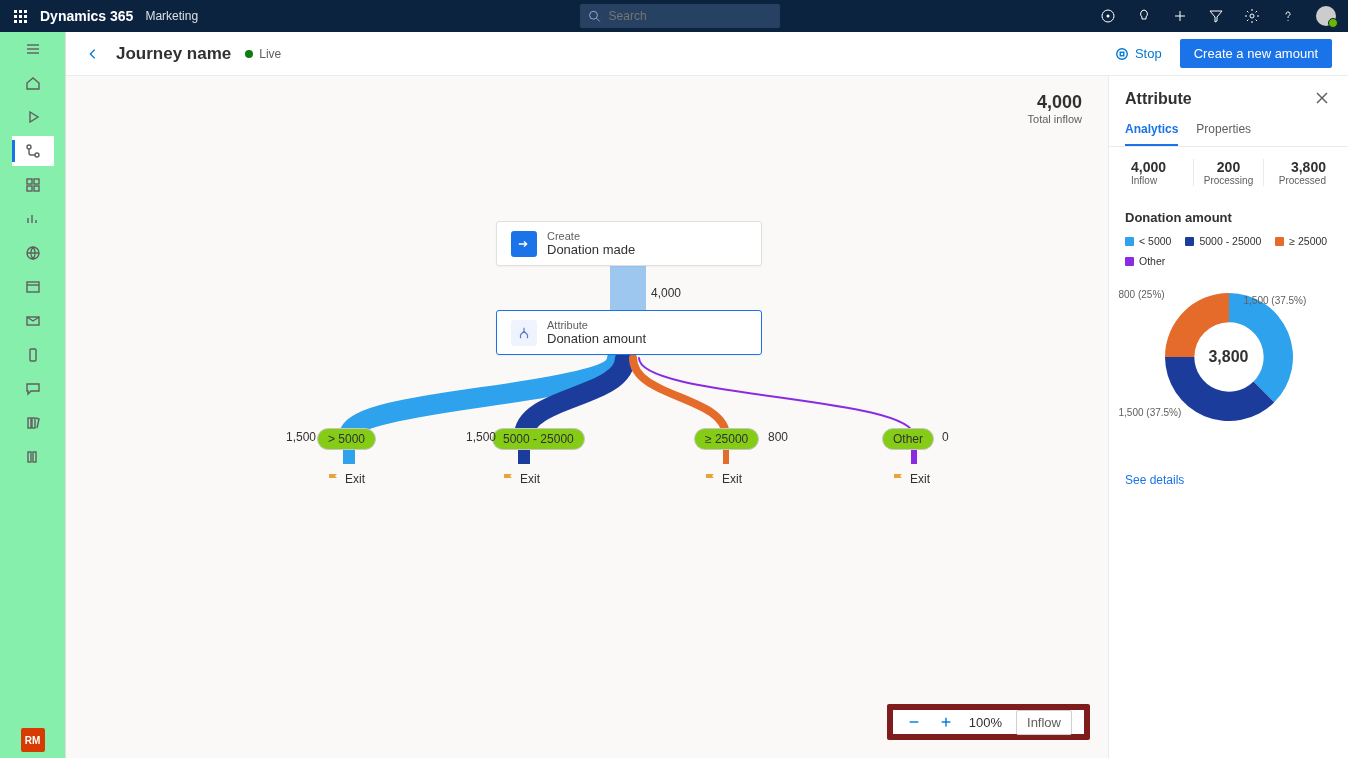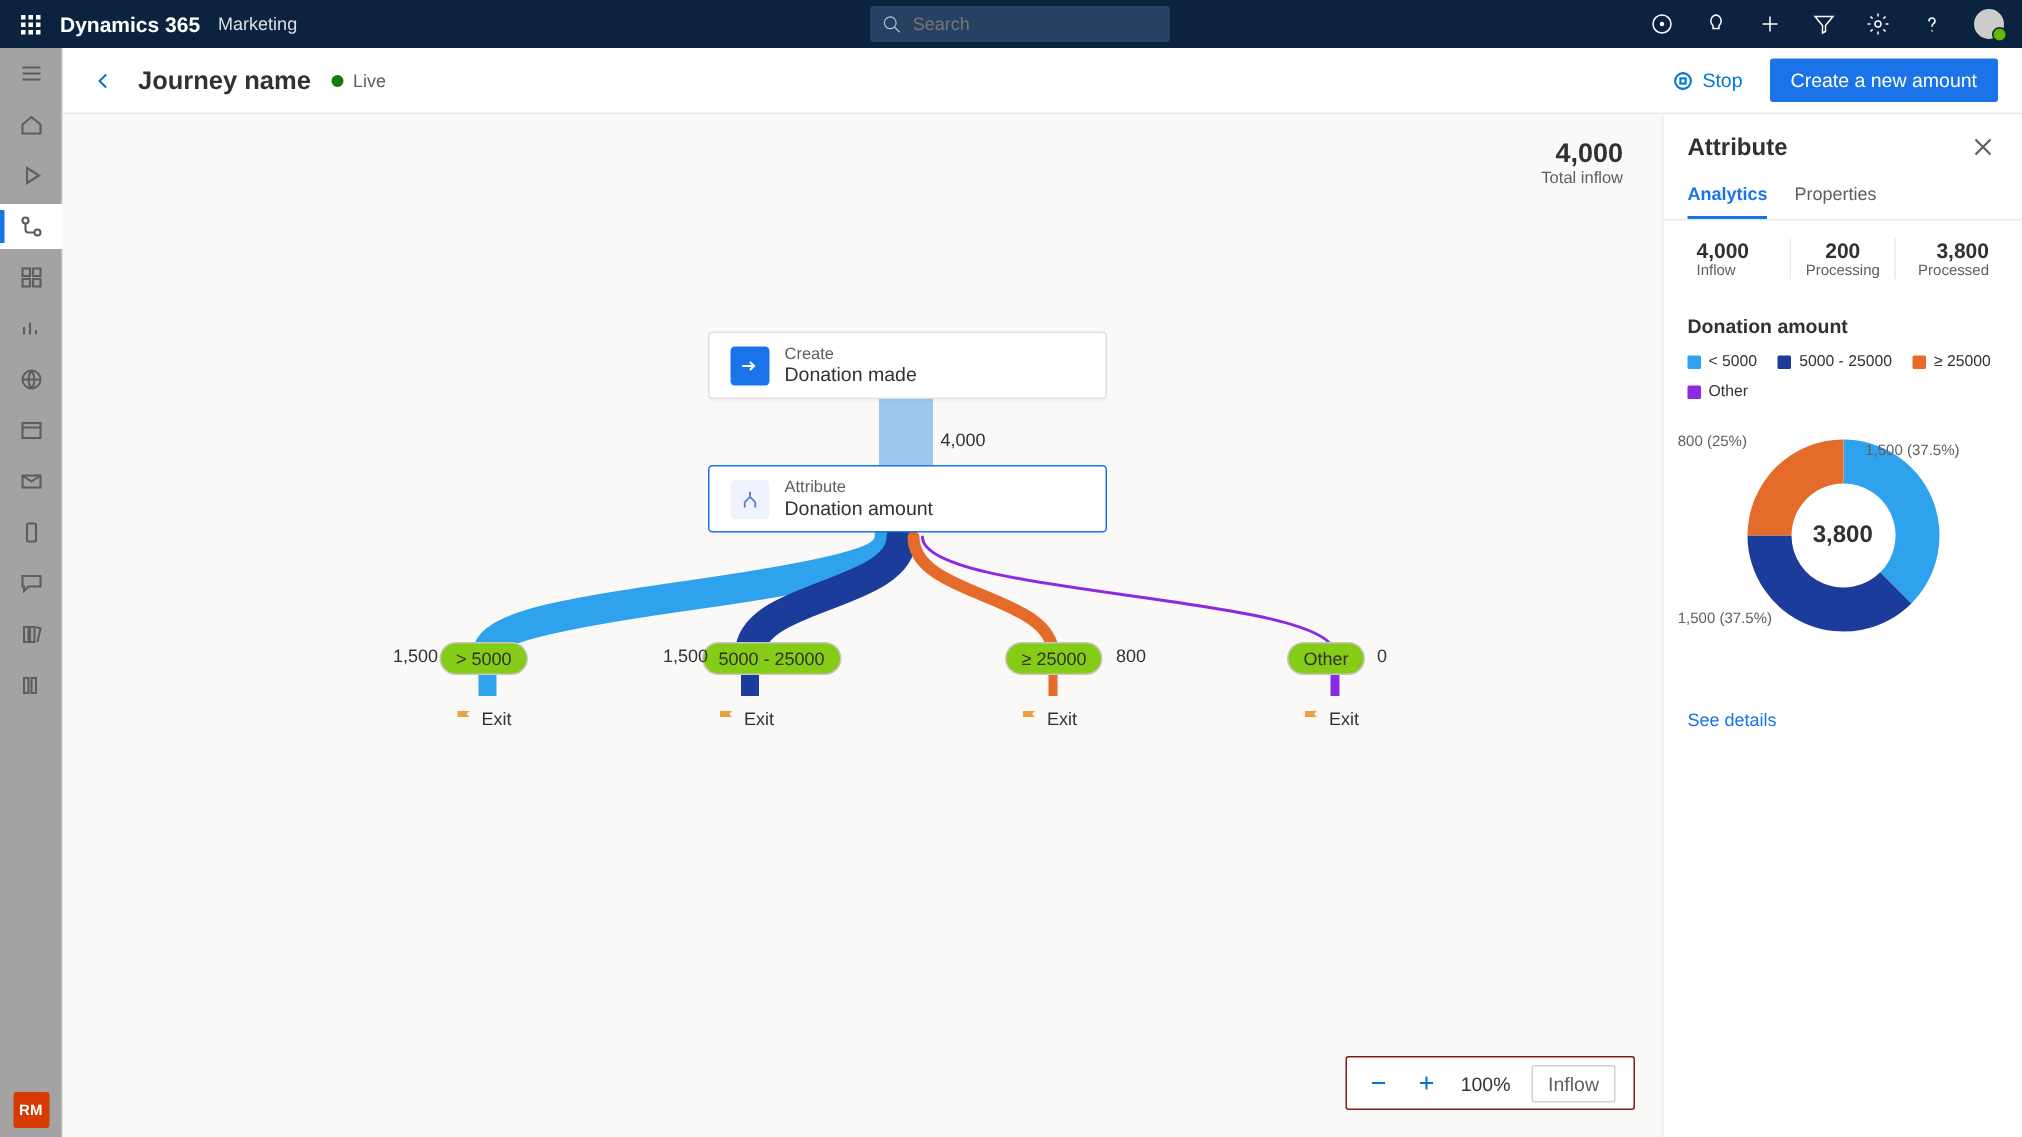--- a/index.html
+++ b/index.html
@@ -11,21 +11,21 @@
   .top-title { font-size:14px; font-weight:600; }
   .top-sub { margin-left:12px; font-size:12px; opacity:.85; }
   .top-search { margin-left:auto; height:24px; background:#274162; border-radius:2px; display:flex; align-items:center; padding:0 8px; width:200px; position:absolute; left:580px; }
   .top-search svg { width:14px; height:14px; fill:#b6c3d5; margin-right:6px; }
   .top-search input { background:transparent; border:none; outline:none; color:#cfd8e3; font-size:12px; width:100%; }
   .top-icons { margin-left:auto; display:flex; align-items:center; padding-right:12px; gap:20px; }
   .top-icons .ti { width:16px; height:16px; display:flex; align-items:center; justify-content:center; color:#fff; }
   .avatar { width:20px; height:20px; border-radius:50%; background:#ccc; position:relative; }
   .avatar::after { content:""; position:absolute; right:-2px; bottom:-2px; width:8px; height:8px; border-radius:50%; background:#6bb700; border:1.5px solid #0c2340; }
   .shell { display:flex; height:calc(758px - 32px); position:relative; }
-  .navrail { width:42px; background:#a3a3a3; border-right:1px solid #e1dfdd; display:flex; flex-direction:column; align-items:center; padding-top:2px; gap:4px; }
+  .navrail { width:66px; background:#86efac; border-right:1px solid #e1dfdd; display:flex; flex-direction:column; align-items:center; padding-top:2px; gap:4px; }
   .navrail .nv { width:42px; height:30px; display:flex; align-items:center; justify-content:center; color:#605e5c; position:relative; }
   .navrail .nv svg { width:16px; height:16px; fill:none; stroke:#605e5c; stroke-width:1.4; }
   .navrail .nv.active { background:#fff; }
   .navrail .nv.active::before { content:""; position:absolute; left:0; top:4px; bottom:4px; width:3px; background:#1a73e8; }
   .navrail .spacer { flex:1; }
   .nav-badge { width:24px; height:24px; background:#d83b01; color:#fff; font-size:10px; font-weight:600; display:flex; align-items:center; justify-content:center; border-radius:2px; margin-bottom:6px; }
   .commandbar { height:44px; background:#fff; border-bottom:1px solid #edebe9; display:flex; align-items:center; padding:0 16px; }
   .back-btn { width:22px; height:22px; display:flex; align-items:center; justify-content:center; color:#0078d4; margin-right:12px; }
   .back-btn svg { width:14px; height:14px; fill:none; stroke:#0078d4; stroke-width:1.6; }
   .page-title { font-size:17px; font-weight:600; }
@@ -34,21 +34,21 @@
   .cb-right { margin-left:auto; display:flex; align-items:center; gap:10px; }
   .stop-btn { display:flex; align-items:center; gap:6px; color:#0078d4; font-size:13px; padding:4px 8px; cursor:pointer; }
   .stop-btn svg { width:14px; height:14px; fill:none; stroke:#0078d4; stroke-width:1.6; }
   .primary-btn { background:#1a73e8; color:#fff; border:none; border-radius:2px; padding:7px 14px; font-size:13px; cursor:pointer; }
   .main { flex:1; display:flex; flex-direction:column; min-width:0; }
   .body { flex:1; display:flex; position:relative; background:#faf9f8; }
   .canvas { flex:1; position:relative; overflow:hidden; }
   .totals { position:absolute; right:26px; top:16px; text-align:right; }
   .tot-v { font-size:18px; font-weight:600; }
   .tot-l { font-size:11px; color:#605e5c; }
-  .zoomctl { position:absolute; right:18px; bottom:18px; height:36px; background:#fff; border:1px solid #7f1d1d; border-radius:2px; display:flex; align-items:center; gap:14px; padding:0 12px; font-size:13px; color:#323130; }
+  .zoomctl { position:absolute; right:18px; bottom:18px; height:36px; background:#fff; border:6px solid #7f1d1d; border-radius:2px; display:flex; align-items:center; gap:14px; padding:0 12px; font-size:13px; color:#323130; }
   .zoomctl .zbtn { width:18px; height:18px; display:flex; align-items:center; justify-content:center; color:#0078d4; cursor:pointer; }
   .zoomctl .reset { border:1px solid #d2d0ce; border-radius:2px; padding:4px 10px; cursor:pointer; color:#605e5c; }
   
   .node { position:absolute; background:#fff; border:1px solid #e1dfdd; border-radius:3px; display:flex; align-items:center; padding:8px 14px; gap:10px; box-shadow:0 1px 2px rgba(0,0,0,0.04); }
   .node .icon { width:26px; height:26px; border-radius:3px; display:flex; align-items:center; justify-content:center; }
   .node.trigger .icon { background:#1a73e8; }
   .node.attr { border:1.5px solid #1a73e8; }
   .node.attr .icon { background:#eef3fd; }
   .node .nt { font-size:11px; color:#605e5c; }
   .node .nl { font-size:13px; }

